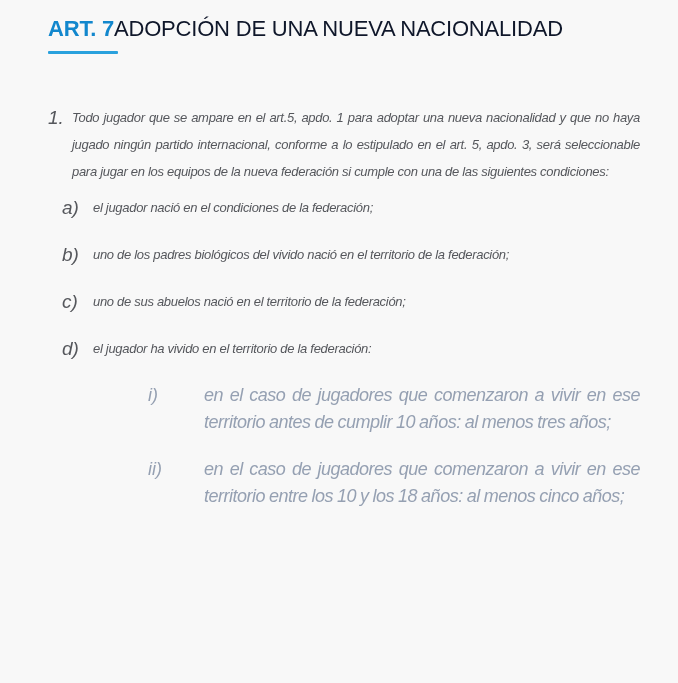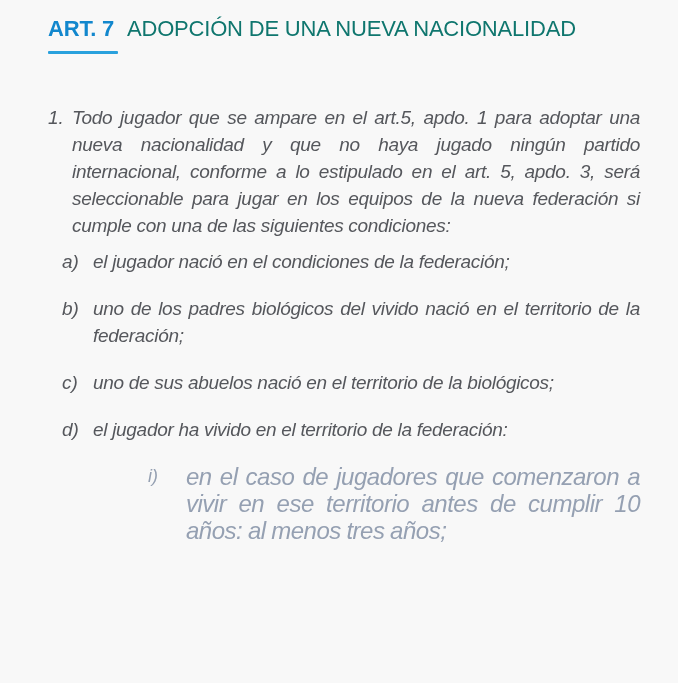--- a/index.html
+++ b/index.html
@@ -23,22 +23,21 @@
   .title-row { display: flex; align-items: baseline; white-space: nowrap; }
   .art-label {
     font-size: 22px;
     font-weight: 700;
     color: #1287cd;
     letter-spacing: -0.2px;
   }
   .art-title {
     font-size: 22px;
     font-weight: 400;
-    color: #0f766e;
-    margin-left: 13px;
+    color: #0f172a;
     letter-spacing: -0.2px;
   }
   .underline {
     width: 70px;
     height: 3px;
     background: #2aa1dd;
     margin-top: 9px;
     border-radius: 1px;
   }
 
@@ -50,42 +49,43 @@
   }
   p { margin: 0; }
   .row { display: flex; align-items: flex-start; }
   .marker {
     flex: none;
     font-size: 19px;
     line-height: 27px;
   }
   .text {
     flex: 1;
-    font-size: 19px;
+    font-size: 13px;
     line-height: 27px;
     letter-spacing: -0.3px;
     text-align: justify;
   }
 
   .clause { margin: 50px 0 0 48px; }
   .clause .marker { width: 24px; }
 
   .cond { margin: 20px 0 0 62px; }
   .cond.first { margin-top: 9px; }
   .cond .marker { width: 31px; }
 
   .sub {
     margin: 20px 0 0 148px;
     color: #95a0b2;
   }
   .sub .marker { width: 38px; font-size: 18px; }
   .sub .text {
-    font-size: 24px;
+    font-size: 18px;
     letter-spacing: -0.5px;
     word-spacing: -0.5px;
+    margin-left: 18px;
   }
 </style>
 </head>
 <body>
 
 <div class="page">
 
   <header class="header">
     <div class="title-row">
       <span class="art-label">ART. 7</span>
@@ -106,29 +106,33 @@
       <p class="text">el jugador nació en el condiciones de la federación;</p>
     </div>
 
     <div class="row cond">
       <span class="marker">b)</span>
       <p class="text">uno de los padres biológicos del vivido nació en el territorio de la federación;</p>
     </div>
 
     <div class="row cond">
       <span class="marker">c)</span>
-      <p class="text">uno de sus abuelos nació en el territorio de la biológicos;</p>
+      <p class="text">uno de sus abuelos nació en el territorio de la federación;</p>
     </div>
 
     <div class="row cond">
       <span class="marker">d)</span>
       <p class="text">el jugador ha vivido en el territorio de la federación:</p>
     </div>
 
     <div class="row sub">
       <span class="marker">i)</span>
       <p class="text">en el caso de jugadores que comenzaron a vivir en ese territorio antes de cumplir 10 años: al menos tres años;</p>
     </div>
 
+    <div class="row sub">
+      <span class="marker">ii)</span>
+      <p class="text">en el caso de jugadores que comenzaron a vivir en ese territorio entre los 10 y los 18 años: al menos cinco años;</p>
+    </div>
 
 
   </main>
 </div>
 
 </body></html>

